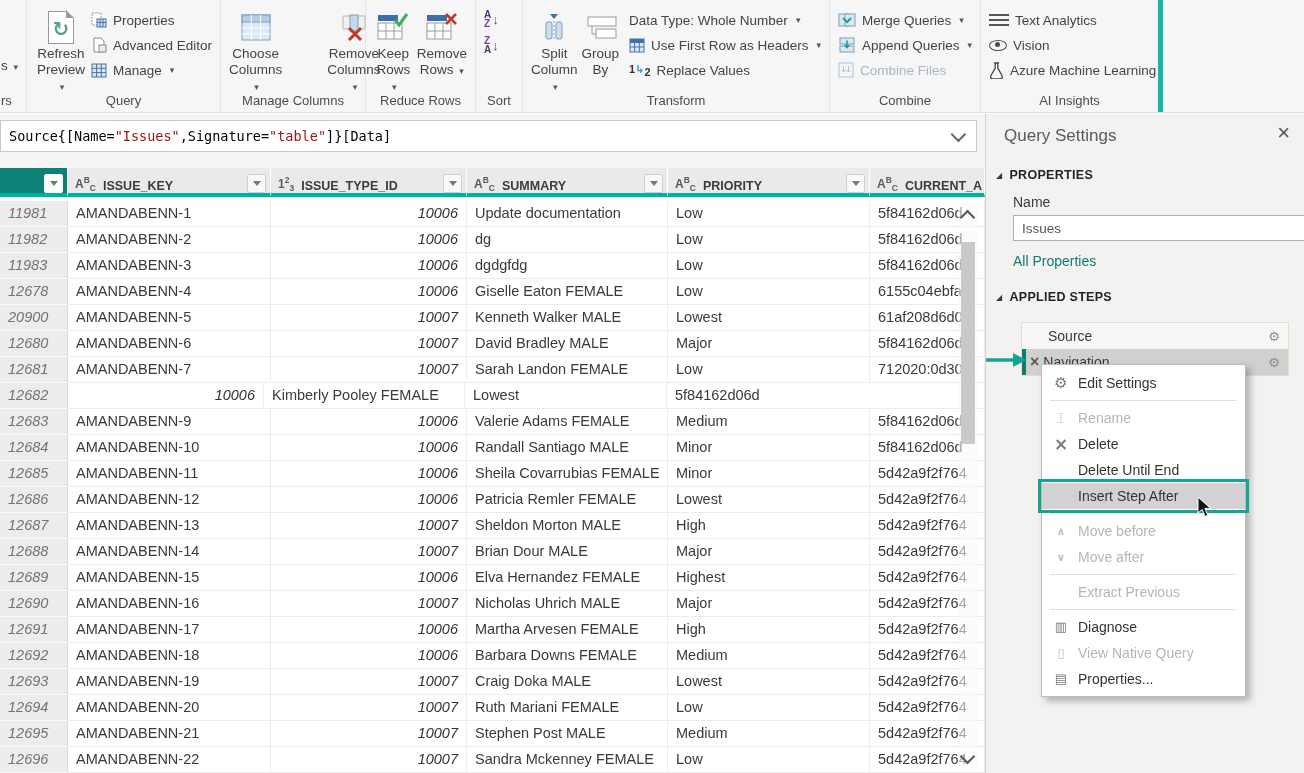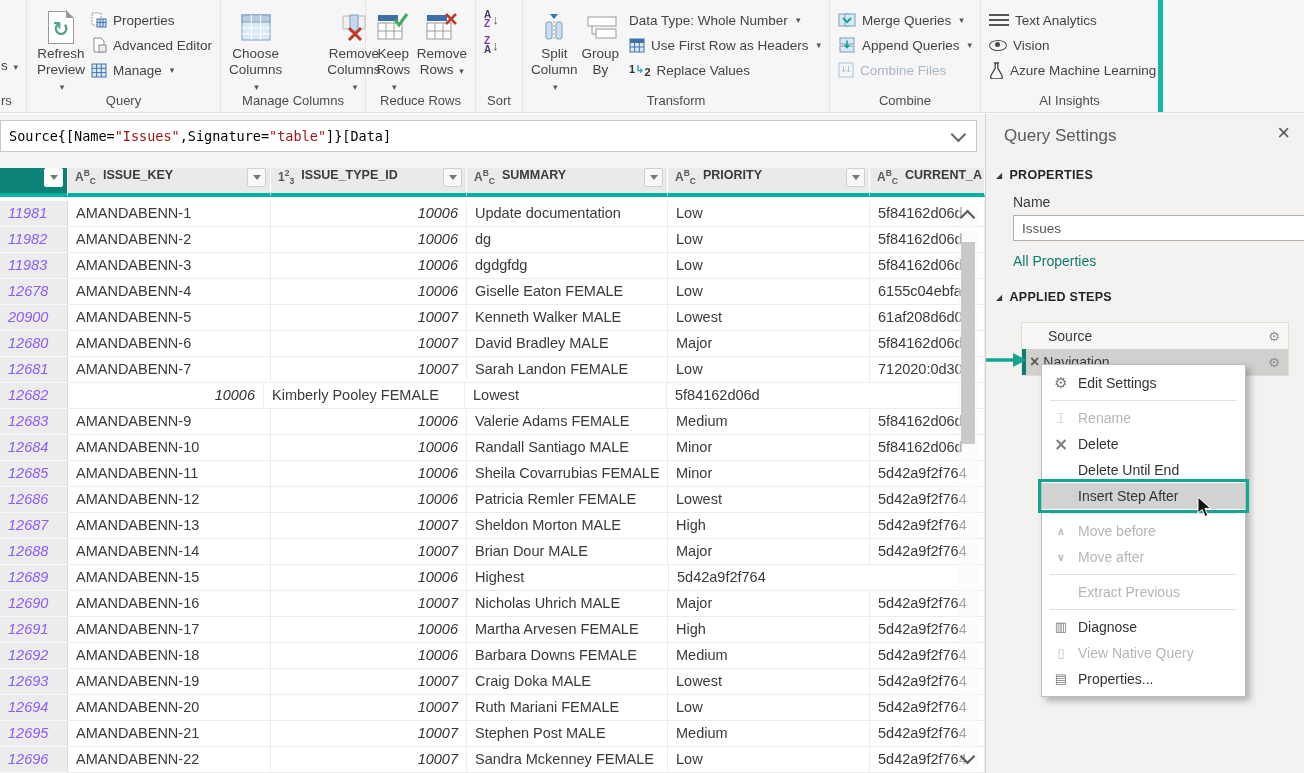--- a/index.html
+++ b/index.html
@@ -50,37 +50,37 @@
   .formula-bar { position:absolute; top:6px; left:0; width:977px; height:32px; background:#fff;
                  border:1px solid #c8c8c8; display:flex; align-items:center; padding:0 10px 0 8px;
                  font-family:"DejaVu Sans Mono","Liberation Mono",monospace; font-size:13.5px; color:#000; }
   .fstr { color:#a31515; }
   .fb-chevron { margin-left:auto; width:11px; height:11px; border-left:2px solid #666; border-bottom:2px solid #666;
                 transform:rotate(-45deg) translateY(-3px); }
 
   
   .ghead { position:absolute; top:54px; left:0; width:985px; height:33px; display:flex; }
   .hcell { height:29px; background:#eaeaea; border-right:1px solid #fff; border-bottom:4px solid #00b2a3;
-           display:flex; align-items:flex-start; padding:0 4px 0 7px; font-size:12.5px; font-weight:bold;
+           display:flex; align-items:flex-end; padding:0 4px 0 7px; font-size:12.5px; font-weight:bold;
            color:#3b3b3b; white-space:nowrap; overflow:hidden; }
   .hcell.first { background:#0d8276; }
   .ticon { font-weight:bold; color:#5a5a5a; font-size:12px; margin-right:7px; flex:0 0 auto; }
   .ticon .sup { font-size:8.5px; vertical-align:5px; } .ticon .sub { font-size:8.5px; vertical-align:-3px; }
   .hdd { width:19px; height:19px; background:#f8f8f8; border:1px solid #cfcfcf; border-radius:2px;
          margin-left:auto; flex:0 0 auto; display:flex; align-items:center; justify-content:center; }
   .hcell.first .hdd { background:#fff; border-color:#fff; }
   .hdd::after { content:""; width:0; height:0; border-left:4px solid transparent; border-right:4px solid transparent; border-top:5px solid #777; }
   .c-num { width:68px; } .c-key { width:203px; } .c-type { width:196px; } .c-sum { width:201px; } .c-pri { width:202px; } .c-cur { flex:1; min-width:0; }
 
   .grid-body { position:absolute; top:87px; left:0; width:985px; height:572px; overflow:hidden; }
   .grow { display:flex; height:26px; }
   .cell { height:26px; line-height:25px; font-size:14.5px; color:#3a3a3a; padding:0 8px;
           border-right:1px solid #ececec; border-bottom:1px solid #ececec; background:#fff;
           white-space:nowrap; overflow:hidden; }
-  .cell.c-num { background:#ececec; font-style:italic; text-align:right; color:#8b5cf6;
+  .cell.c-num { background:#ececec; font-style:italic; text-align:right; color:#737373;
                 border-right:1px solid #dcdcdc; border-bottom:1px solid #f8f8f8; padding-right:21px; }
   .cell.c-type { font-style:italic; text-align:right; color:#333; }
 
   
   .vscroll { position:absolute; left:958px; top:90px; width:20px; height:568px; background:rgba(250,250,250,.55); }
   .vs-up { position:absolute; top:8px; left:4px; width:11px; height:11px;
            border-left:2.5px solid #555; border-top:2.5px solid #555; transform:rotate(45deg); }
   .vs-thumb { position:absolute; top:38px; left:3px; width:14px; height:202px; background:#c9c9c9; }
   .vs-down { position:absolute; bottom:10px; left:4px; width:11px; height:11px;
              border-right:2.5px solid #555; border-bottom:2.5px solid #555; transform:rotate(45deg); }
@@ -491,20 +491,21 @@
           <div class="cell c-key">AMANDABENN-14</div>
           <div class="cell c-type">10007</div>
           <div class="cell c-sum">Brian Dour MALE</div>
           <div class="cell c-pri">Major</div>
           <div class="cell c-cur">5d42a9f2f764</div>
         </div>
         <div class="grow">
           <div class="cell c-num">12689</div>
           <div class="cell c-key">AMANDABENN-15</div>
           <div class="cell c-type">10006</div>
+          <div class="cell c-sum">Elva Hernandez FEMALE</div>
           <div class="cell c-pri">Highest</div>
           <div class="cell c-cur">5d42a9f2f764</div>
         </div>
         <div class="grow">
           <div class="cell c-num">12690</div>
           <div class="cell c-key">AMANDABENN-16</div>
           <div class="cell c-type">10007</div>
           <div class="cell c-sum">Nicholas Uhrich MALE</div>
           <div class="cell c-pri">Major</div>
           <div class="cell c-cur">5d42a9f2f764</div>

